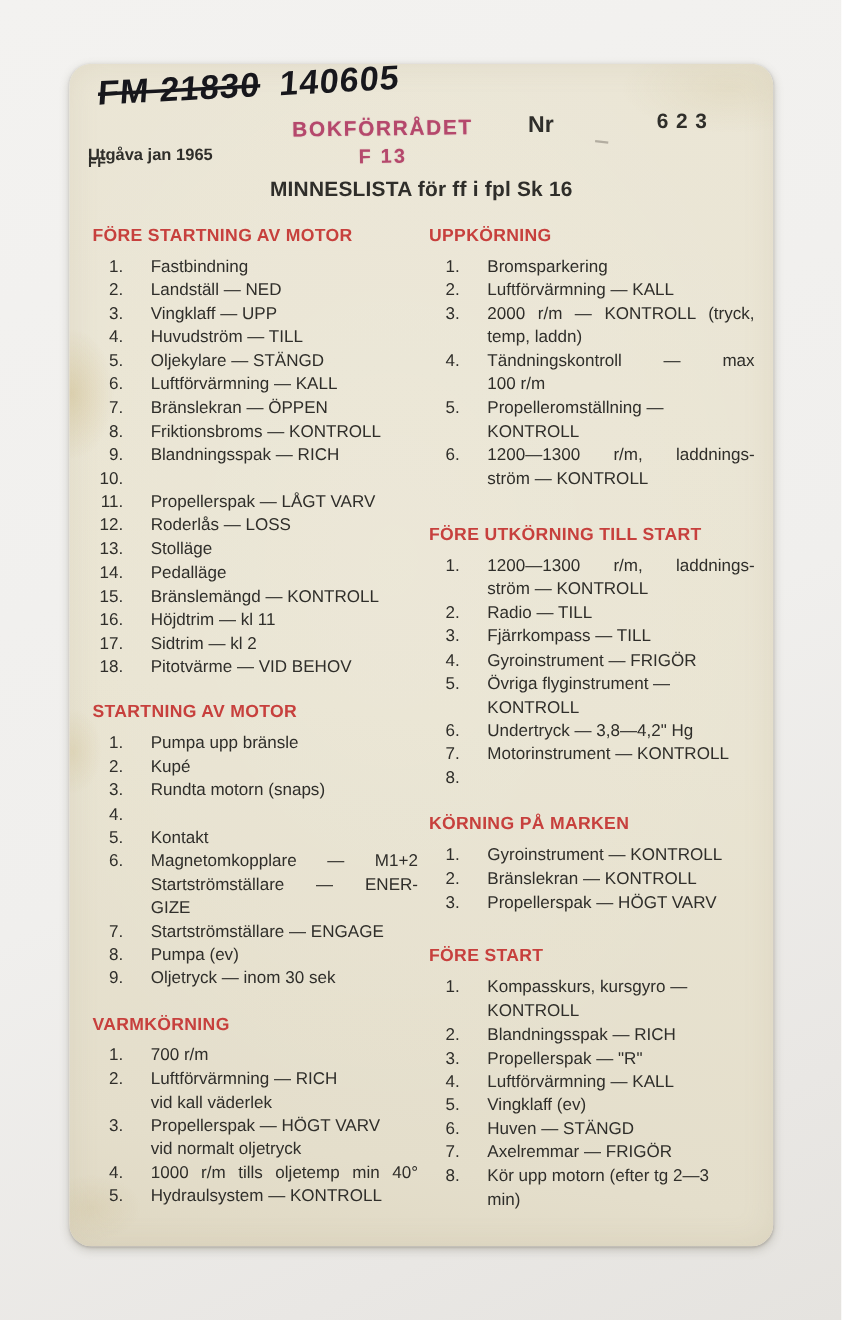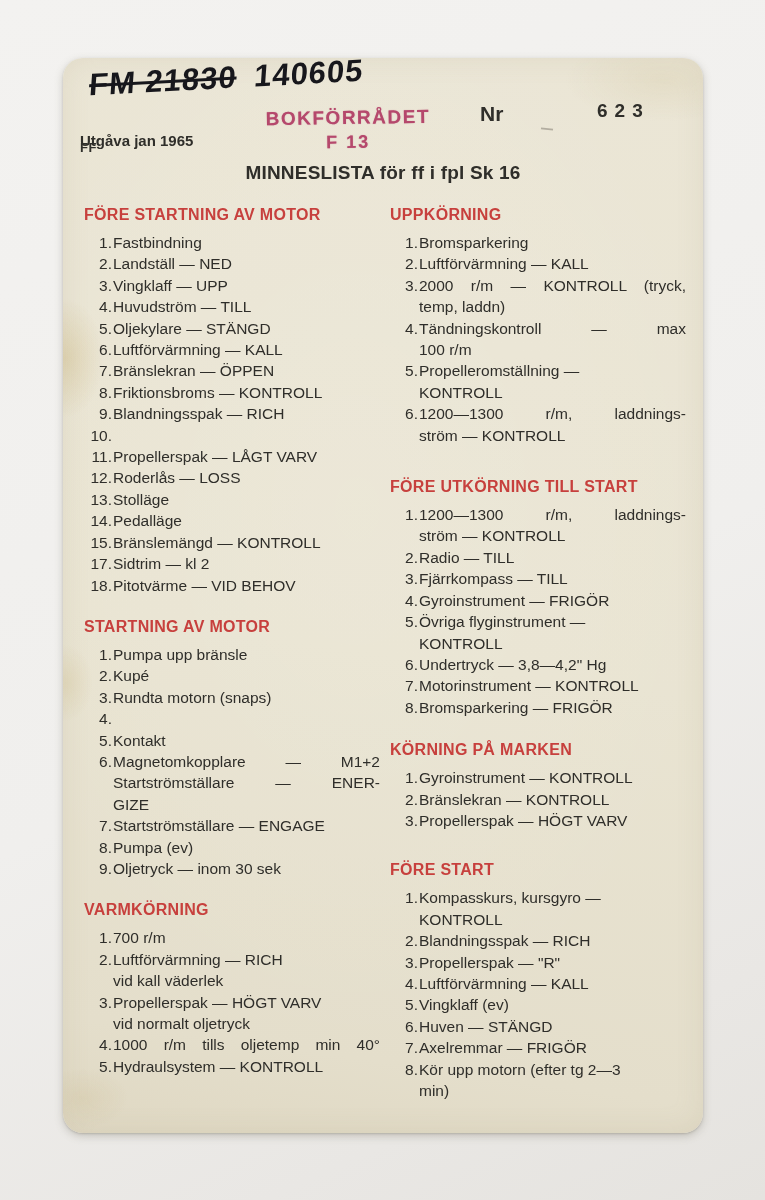--- a/index.html
+++ b/index.html
@@ -112,21 +112,21 @@
 
   .item { display: flex; align-items: flex-start; }
   .num {
     flex: 0 0 28px;
     text-align: right;
     font-size: 15.5px; line-height: 21.4px;
     font-weight: 500;
   }
   .txt {
     flex: 1 1 auto; min-width: 0;
-    margin-left: 1px;
+    margin-left: 25px;
   }
   .line {
     font-size: 15.5px; line-height: 21.4px;
     font-weight: 500;
     white-space: normal;
   }
   .line.j { text-align: justify; text-align-last: justify; }
 </style>
 </head>
 <body>
@@ -238,20 +238,26 @@
                 <div class="line">Pedalläge</div>
               </span>
             </div>
             <div class="item">
               <span class="num">15.</span>
               <span class="txt">
                 <div class="line">Bränslemängd — KONTROLL</div>
               </span>
             </div>
             <div class="item">
+              <span class="num">16.</span>
+              <span class="txt">
+                <div class="line">Höjdtrim — kl 11</div>
+              </span>
+            </div>
+            <div class="item">
               <span class="num">17.</span>
               <span class="txt">
                 <div class="line">Sidtrim — kl 2</div>
               </span>
             </div>
             <div class="item">
               <span class="num">18.</span>
               <span class="txt">
                 <div class="line">Pitotvärme — VID BEHOV</div>
               </span>
@@ -434,23 +440,20 @@
               </span>
             </div>
             <div class="item">
               <span class="num">7.</span>
               <span class="txt">
                 <div class="line">Motorinstrument — KONTROLL</div>
               </span>
             </div>
             <div class="item">
               <span class="num">8.</span>
-              <span class="txt">
-                <div class="line">Bromsparkering — FRIGÖR</div>
-              </span>
             </div>
           </section>
           <section class="section">
             <h2 class="sec-title">KÖRNING PÅ MARKEN</h2>
             <div class="item">
               <span class="num">1.</span>
               <span class="txt">
                 <div class="line">Gyroinstrument — KONTROLL</div>
               </span>
             </div>

